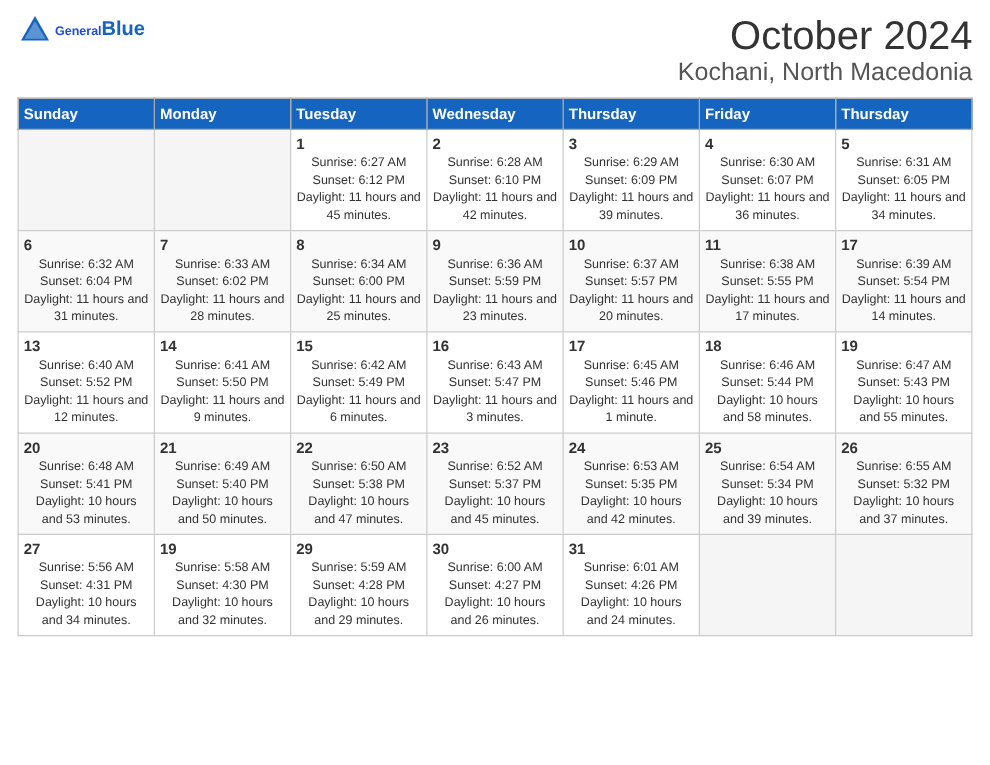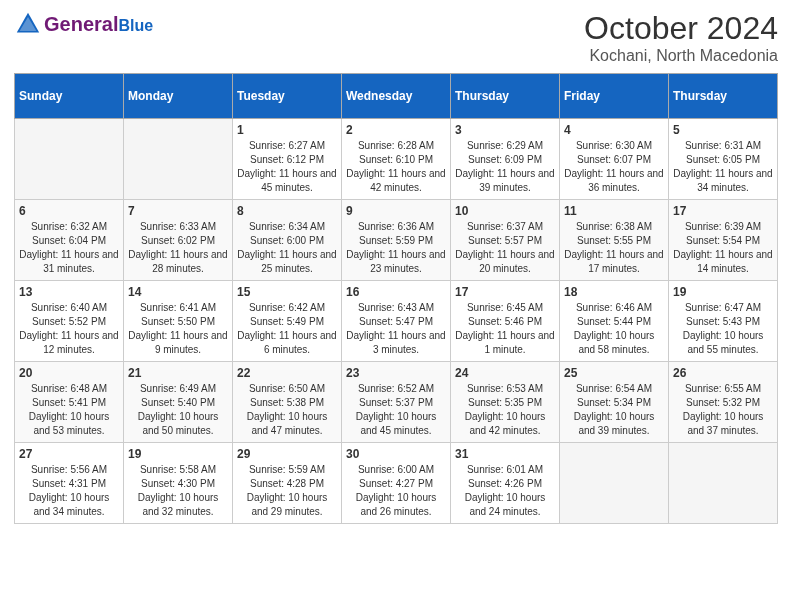--- a/index.html
+++ b/index.html
@@ -32,34 +32,34 @@
     .title-block {
       text-align: right;
     }
     .month-title {
       font-size: 32px;
       color: #333;
       font-weight: normal;
       text-align: right;
     }
     .location-title {
-      font-size: 16px;
+      font-size: 20px;
       color: #555;
     }
     table {
       width: 100%;
       border-collapse: collapse;
       table-layout: fixed;
     }
     thead tr th {
       background-color: #1565C0;
       color: #fff;
       font-size: 12px;
       font-weight: bold;
-      padding: 15px 4px;
+      padding: 5px 4px;
       text-align: left;
       border: 1px solid #aaa;
     }
     tbody tr td {
       border: 1px solid #ccc;
       vertical-align: top;
       padding: 4px 4px;
       font-size: 10px;
       color: #333;
       height: 80px;
@@ -88,21 +88,21 @@
 <body>
 
 <div class="container">
   <div class="header">
     <div class="logo">
       <svg class="logo-icon" viewBox="0 0 40 40" xmlns="http://www.w3.org/2000/svg">
         <polygon points="20,4 36,32 4,32" fill="#1565C0"></polygon>
         <polygon points="20,10 32,30 8,30" fill="#fff" opacity="0.3"></polygon>
       </svg>
       <div>
-        <span style="font-size:20px;font-weight:bold;color:#701a75;">General</span><span style="font-size:16px;font-weight:bold;color:#1565C0;">Blue</span>
+        <span style="font-size:10px;font-weight:bold;color:#1d4ed8;">General</span><span style="font-size:16px;font-weight:bold;color:#1565C0;">Blue</span>
       </div>
     </div>
     <div class="title-block">
       <div class="month-title">October 2024</div>
       <div class="location-title">Kochani, North Macedonia</div>
     </div>
   </div>
 
   <table>
     <thead>

